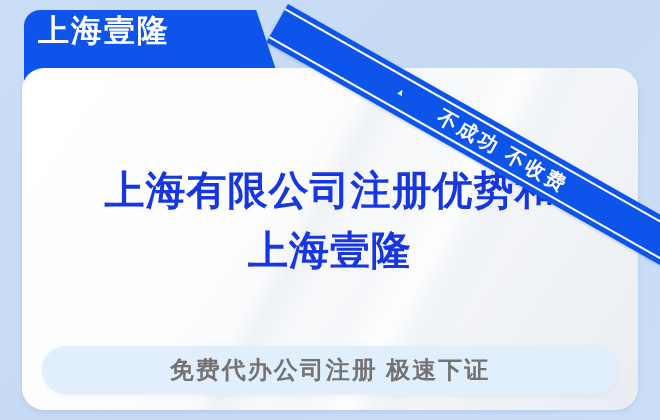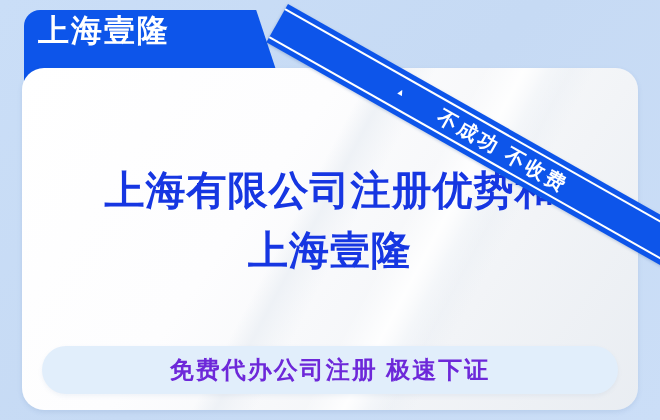--- a/index.html
+++ b/index.html
@@ -112,21 +112,21 @@
     height: 48px;
     border-radius: 24px;
     background: #e1eefb;
     box-shadow: 0 2px 4px rgba(120,150,190,.10);
     z-index: 5;
     display: flex;
     align-items: center;
     justify-content: center;
   }
   #bottom-pill-label {
-    color: #6d28d9;
+    color: #737373;
     font-size: 24px;
     font-weight: bold;
     letter-spacing: 2px;
     line-height: 28px;
     white-space: nowrap;
   }
 
   
   #ribbon {
     position: absolute;

